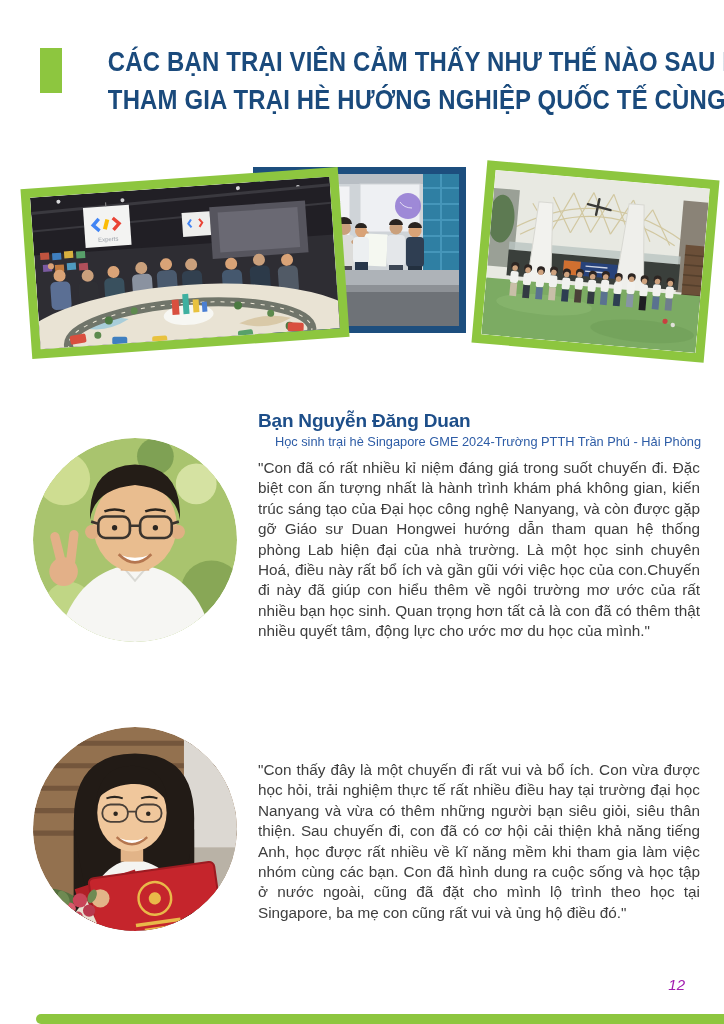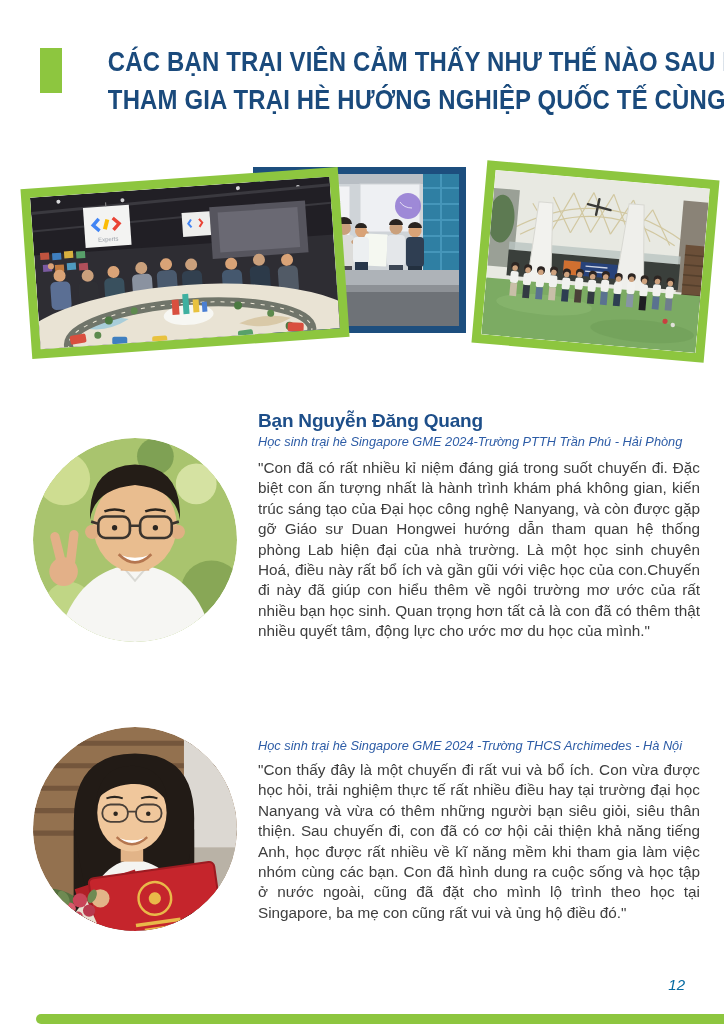--- a/index.html
+++ b/index.html
@@ -18,27 +18,27 @@
   .photo-2{left:253px;top:167px;width:213px;height:166px;border:7px solid #1d4e7e;z-index:1;}
   .photo-3{left:479px;top:170px;width:233px;height:183px;border:9px solid #8dc63f;transform:rotate(5deg);z-index:2;}
 
   
   .avatar{position:absolute;width:204px;height:204px;border-radius:50%;overflow:hidden;}
   .avatar-1{left:33px;top:438px;}
   .avatar-2{left:33px;top:727px;}
 
   
   .t-name{position:absolute;left:258px;width:442px;color:#1d4e89;font-weight:bold;font-size:19px;letter-spacing:-.2px;}
-  .t-sub{position:absolute;left:258px;width:460px;color:#2d5ca6;font-style:italic;font-size:12.8px;}
+  .t-sub{position:absolute;left:258px;width:460px;color:#2d5ca6;font-size:12.8px;text-align:center;}
   .t-quote{position:absolute;left:258px;width:442px;color:#3e3e3e;font-size:15.3px;line-height:20.4px;text-align:justify;}
   .name-1{top:410px;} .sub-1{top:434px;} .quote-1{top:458px;}
   .name-2{top:714px;} .sub-2{top:738px;} .quote-2{top:760px;}
 
   
-  .page-number{position:absolute;right:39px;top:976px;color:#0369a1;font-style:italic;font-size:15px;}
+  .page-number{position:absolute;right:39px;top:976px;color:#a21caf;font-style:italic;font-size:15px;}
   .footer-bar{position:absolute;left:36px;top:1014px;width:688px;height:10px;background:#8dc63f;border-radius:5px 0 0 5px;}
 </style>
 </head>
 <body>
 
 <div class="page">
 
   <div class="title-accent"></div>
   <div class="title-block">
     <div class="title-line">CÁC BẠN TRẠI VIÊN CẢM THẤY NHƯ THẾ NÀO SAU KHI</div>
@@ -333,21 +333,21 @@
           <path d="M64,84 L57,82 M136,84 L143,82"></path>
         </g>
         <circle cx="80" cy="88" r="2.6" fill="#2c2620"></circle>
           <circle cx="120" cy="88" r="2.6" fill="#2c2620"></circle>
         <path d="M70,72 q10,-4 20,0 M110,72 q10,-4 20,0" stroke="#2c2620" stroke-width="2.4" fill="none"></path>
         <path d="M84,114 Q100,128 116,114 Q100,121 84,114 Z" fill="#ffffff"></path>
         <path d="M84,114 Q100,130 116,114" fill="none" stroke="#b5764f" stroke-width="2.6"></path>
       </g>
     </svg>
   </div>
-  <div class="t-name name-1">Bạn Nguyễn Đăng Quang</div>
+  <div class="t-name name-1">Bạn Nguyễn Đăng Duan</div>
   <div class="t-sub sub-1">Học sinh trại hè Singapore GME 2024-Trường PTTH Trần Phú - Hải Phòng</div>
   <div class="t-quote quote-1">"Con đã có rất nhiều kỉ niệm đáng giá trong suốt chuyến đi. Đặc biệt con ấn tượng nhất là hành trình khám phá không gian, kiến trúc sáng tạo của Đại học công nghệ Nanyang, và còn được gặp gỡ Giáo sư Duan Hongwei hướng dẫn tham quan hệ thống phòng Lab hiện đại của nhà trường. Là một học sinh chuyên Hoá, điều này rất bổ ích và gần gũi với việc học của con.Chuyến đi này đã giúp con hiểu thêm về ngôi trường mơ ước của rất nhiều bạn học sinh. Quan trọng hơn tất cả là con đã có thêm thật nhiều quyết tâm, động lực cho ước mơ du học của mình."</div>
 
   <div class="avatar avatar-2">
     <svg width="204" height="204" viewBox="0 0 200 200">
       <defs>
           <clipPath id="c2">
             <circle cx="100" cy="100" r="100"></circle>
           </clipPath>
         </defs>
@@ -390,19 +390,18 @@
           <circle cx="46" cy="170" r="7" fill="#c94458"></circle>
             <circle cx="36" cy="178" r="6" fill="#d85a6c"></circle>
           <circle cx="55" cy="180" r="6" fill="#b83a4e"></circle>
             <circle cx="44" cy="186" r="5" fill="#c94458"></circle>
           <ellipse cx="30" cy="168" rx="5" ry="8" fill="#6e8a52" transform="rotate(-30 30 168)"></ellipse>
           <ellipse cx="58" cy="166" rx="4" ry="7" fill="#6e8a52" transform="rotate(25 58 166)"></ellipse>
         </g>
       </g>
     </svg>
   </div>
-  <div class="t-sub sub-2">Học sinh trại hè Singapore GME 2024 -Trường THCS Archimedes - Hà Nội</div>
   <div class="t-quote quote-2">"Con thấy đây là một chuyến đi rất vui và bổ ích. Con vừa được học hỏi, trải nghiệm thực tế rất nhiều điều hay tại trường đại học Nanyang và vừa có thêm những người bạn siêu giỏi, siêu thân thiện. Sau chuyến đi, con đã có cơ hội cải thiện khả năng tiếng Anh, học được rất nhiều về kĩ năng mềm khi tham gia làm việc nhóm cùng các bạn. Con đã hình dung ra cuộc sống và học tập ở nước ngoài, cũng đã đặt cho mình lộ trình theo học tại Singapore, ba mẹ con cũng rất vui và ủng hộ điều đó."</div>
 
   <div class="page-number">12</div>
   <div class="footer-bar"></div>
 
 </div>
 
 </body></html>

